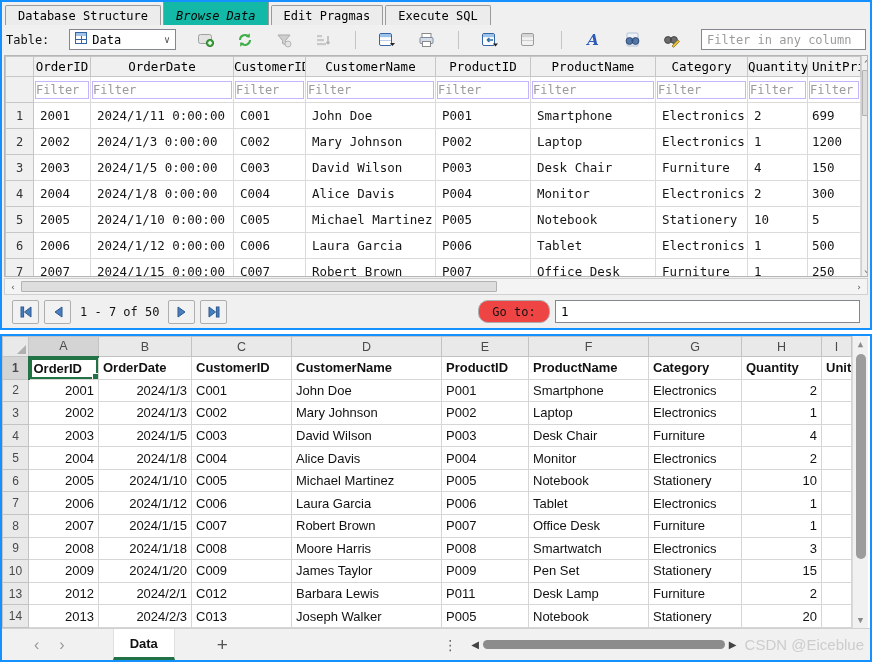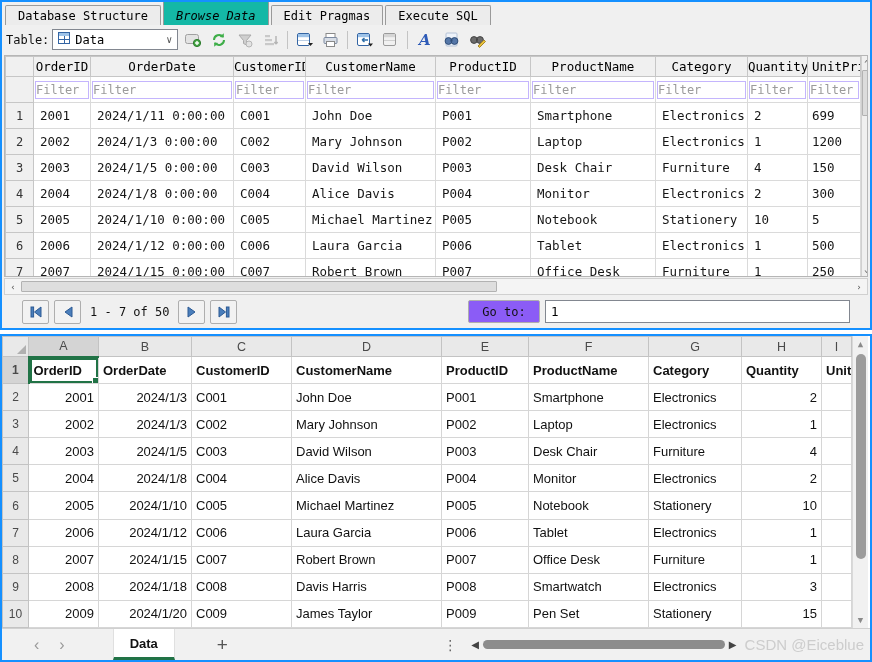--- a/index.html
+++ b/index.html
@@ -10,21 +10,21 @@
   .panel { width: 872px; border: 2px solid #1590ff; background: #f0f0f0; display: flex; flex-direction: column; overflow: hidden; }
   .panel.top { height: 330px; margin-bottom: 4px; }
   .panel.bottom { height: 328px; background: #fff; }
 
   
   .tabbar { display: flex; align-items: flex-end; height: 23px; padding-left: 3px; gap: 2px; background: #f0f0f0; }
   .tab { font-size: 12px; padding: 3px 12px 2px; border: 1px solid #9a9a9a; border-bottom: none; background: #ececec; border-radius: 2px 2px 0 0; white-space: nowrap; cursor: default; }
   .tab.active { background: #14b8a6; padding-top: 21px; position: relative; z-index: 2; font-style: italic; }
 
   
-  .toolbar { display: flex; align-items: center; height: 29px; padding: 0 4px; gap: 3px; background: #f0f0f0; }
+  .toolbar { display: flex; align-items: center; height: 29px; padding: 0 4px; gap: 20px; background: #f0f0f0; }
   .tlabel { font-size: 12px; color: #111; }
   .combo { width: 126px; height: 21px; background: #fff; border: 1px solid #828790; display: flex; align-items: center; gap: 5px; padding: 0 5px; font-size: 12px; }
   .combo .chev { margin-left: auto; color: #555; font-size: 10px; }
   .tbtn { width: 23px; height: 23px; display: flex; align-items: center; justify-content: center; }
   .tbtn svg { display: block; }
   .sep { width: 1px; height: 18px; background: #c4c4c4; margin: 0 2px; }
   .font-a { color: #2e5bb7; font-family: "DejaVu Serif", serif; font-style: italic; font-weight: bold; font-size: 15px; }
   .filterany { width: 186px; height: 21px; border: 1px solid #828790; font-family: "DejaVu Sans Mono", monospace; font-size: 12px; padding: 0 5px; color: #222; }
   .filterany::placeholder { color: #9b9b9b; }
 
@@ -43,24 +43,24 @@
   
   .vscroll { width: 13px; background: #f0f0f0; border-left: 1px solid #d0d0d0; display: flex; flex-direction: column; align-items: center; font-size: 8px; color: #505050; }
   .vscroll .arr { height: 14px; display: flex; align-items: center; justify-content: center; width: 100%; }
   .vscroll .thumb { width: 9px; background: #dcdcdc; border: 1px solid #b2b2b2; border-radius: 1px; }
   .vscroll .spacer { flex: 1; }
   .hscroll { height: 17px; margin: 1px 2px 0 2px; background: #f4f4f4; border: 1px solid #d0d0d0; display: flex; align-items: center; font-size: 9px; color: #505050; }
   .hscroll .arr { width: 16px; text-align: center; }
   .hscroll .thumb { height: 11px; background: #dedede; border: 1px solid #b2b2b2; border-radius: 1px; }
 
   
-  .navbar { height: 33px; display: flex; align-items: center; gap: 5px; padding: 0 20px; background: #f0f0f0; }
+  .navbar { height: 33px; display: flex; align-items: center; gap: 5px; padding: 0 10px; background: #f0f0f0; }
   .navbtn { width: 27px; height: 24px; background: #f2f2f2; border: 1px solid #aeaeae; border-radius: 2px; display: flex; align-items: center; justify-content: center; }
   .range { font-size: 12px; margin: 0 4px; color: #111; }
-  .goto-btn { margin-left: auto; width: 72px; height: 23px; background: #8b5cf6; border: 1px solid #aeaeae; border-radius: 2px; font-family: "DejaVu Sans Mono", monospace; font-size: 12px; color: #111; }
+  .goto-btn { margin-left: auto; width: 72px; height: 23px; background: #ef4444; border: 1px solid #aeaeae; border-radius: 10px; font-family: "DejaVu Sans Mono", monospace; font-size: 12px; color: #111; }
   .goto-input { width: 305px; height: 23px; border: 1px solid #828790; font-family: "DejaVu Sans Mono", monospace; font-size: 12.5px; padding: 0 5px; }
 
   
   .xl-area { flex: 1; display: flex; overflow: hidden; background: #fff; }
   .xl-table { table-layout: fixed; width: 850px; border-collapse: collapse; font-family: "Liberation Sans", sans-serif; font-size: 13px; }
   .xl-table th { height: 20px; background: #e9e9e9; border: 1px solid #c3c3c3; color: #4a4a4a; font-weight: normal; font-size: 12.5px; text-align: center; overflow: hidden; }
   .xl-table th.selcol { background: #d4d4d4; border-bottom: 2px solid #217346; }
   .xl-table th.corner { position: relative; }
   .xl-table th.corner::after { content: ""; position: absolute; right: 2px; bottom: 2px; border-left: 9px solid transparent; border-bottom: 9px solid #b0b0b0; }
   .xl-table td.rownum { background: #e9e9e9; border: 1px solid #c3c3c3; color: #4a4a4a; text-align: center; font-size: 12px; padding: 0; }
@@ -185,20 +185,21 @@
         </svg>
     </span>
     <span class="tbtn">
       <svg width="18" height="16">
           <circle cx="6" cy="8" r="3.4" fill="#6b6b6b" stroke="#444"></circle>
           <circle cx="12" cy="8" r="3.4" fill="#6b6b6b" stroke="#444"></circle>
           <rect x="8" y="6.8" width="2" height="1.8" fill="#444"></rect>
           <path d="M10 14 L16 8 L17.5 9.5 L11.5 15.5 Z" fill="#e8c33c" stroke="#a8862a"></path>
         </svg>
     </span>
+    <input class="filterany" placeholder="Filter in any column" style="">
   </div>
 
   <div class="db-grid-wrap">
     <table class="db-table">
       <thead>
           <tr>
             <th class="gut"></th>
             <th style="width: 57px;">OrderID</th>
             <th style="width: 143px;">OrderDate</th>
             <th style="width: 72px;">CustomerID</th>
@@ -465,37 +466,61 @@
             <td>Office Desk</td>
             <td>Furniture</td>
             <td class="r">1</td>
             <td></td>
           </tr>
           <tr>
             <td class="rownum">9</td>
             <td class="r">2008</td>
             <td class="r">2024/1/18</td>
             <td>C008</td>
-            <td>Davis Harris</td>
+            <td>Moore Harris</td>
             <td>P008</td>
             <td>Smartwatch</td>
             <td>Electronics</td>
             <td class="r">3</td>
             <td></td>
           </tr>
           <tr>
             <td class="rownum">10</td>
             <td class="r">2009</td>
             <td class="r">2024/1/20</td>
             <td>C009</td>
             <td>James Taylor</td>
             <td>P009</td>
             <td>Pen Set</td>
             <td>Stationery</td>
             <td class="r">15</td>
+            <td></td>
+          </tr>
+          <tr>
+            <td class="rownum">13</td>
+            <td class="r">2012</td>
+            <td class="r">2024/2/1</td>
+            <td>C012</td>
+            <td>Barbara Lewis</td>
+            <td>P011</td>
+            <td>Desk Lamp</td>
+            <td>Furniture</td>
+            <td class="r">2</td>
+            <td></td>
+          </tr>
+          <tr>
+            <td class="rownum">14</td>
+            <td class="r">2013</td>
+            <td class="r">2024/2/3</td>
+            <td>C013</td>
+            <td>Joseph Walker</td>
+            <td>P005</td>
+            <td>Notebook</td>
+            <td>Stationery</td>
+            <td class="r">20</td>
             <td></td>
           </tr>
         </tbody>
     </table>
     <div class="xl-vscroll">
       <span class="arr">▲</span>
       <div class="thumb"></div>
       <div class="spacer"></div>
       <span class="arr">▼</span>
     </div>

